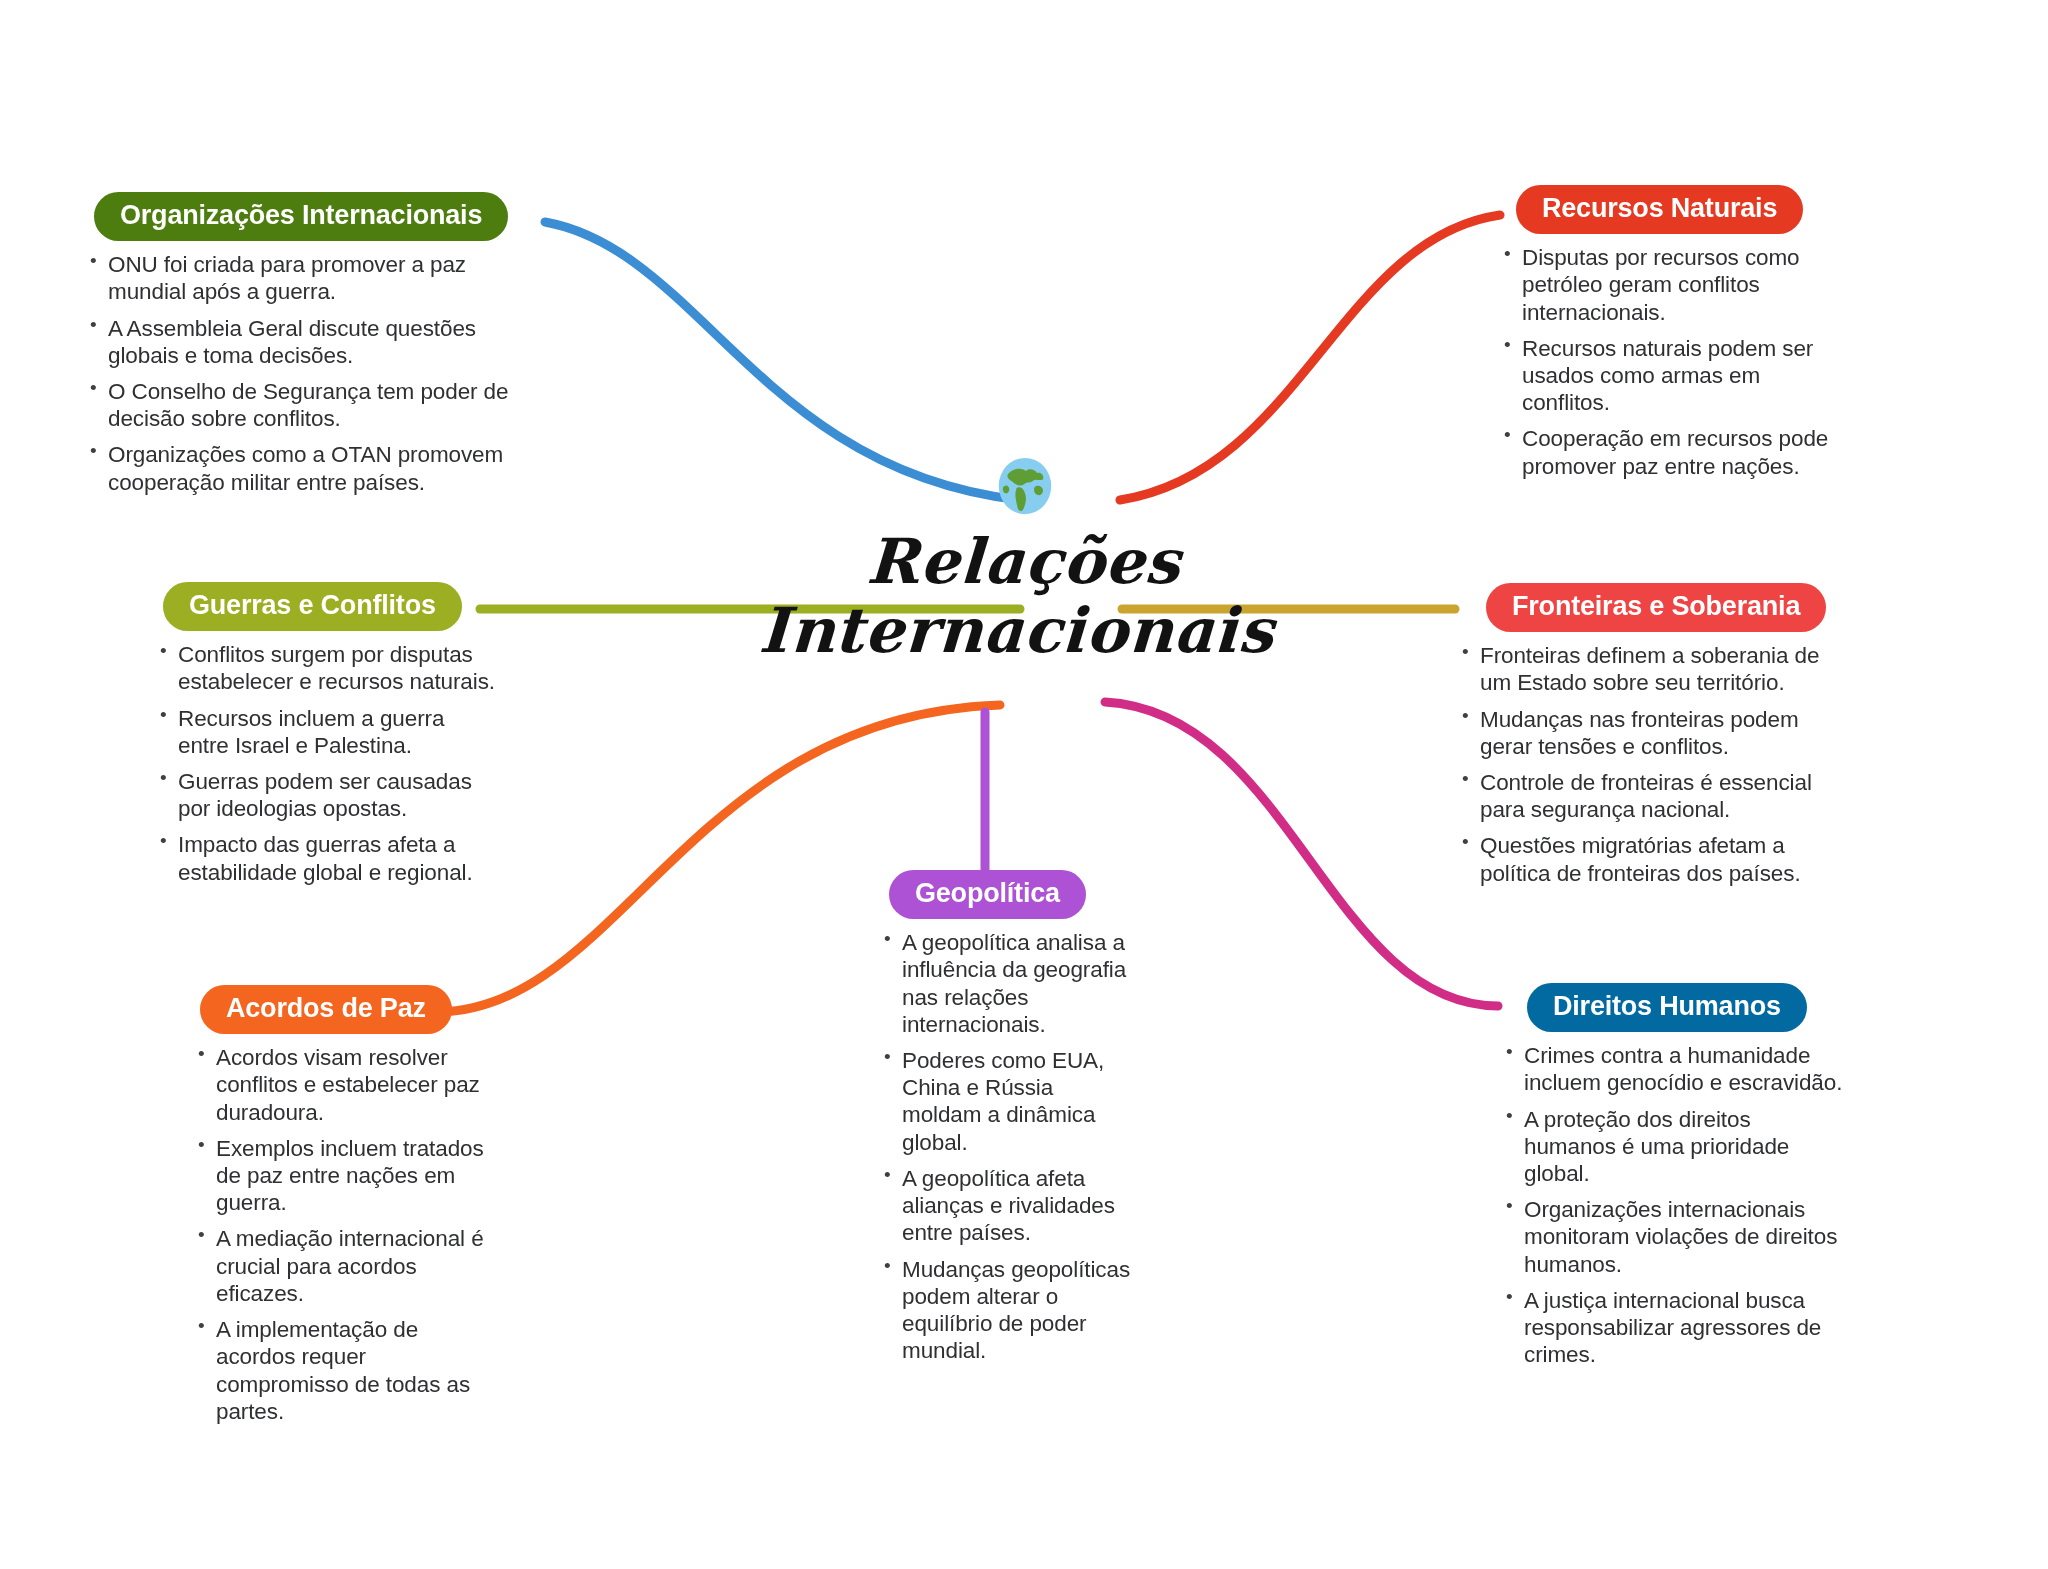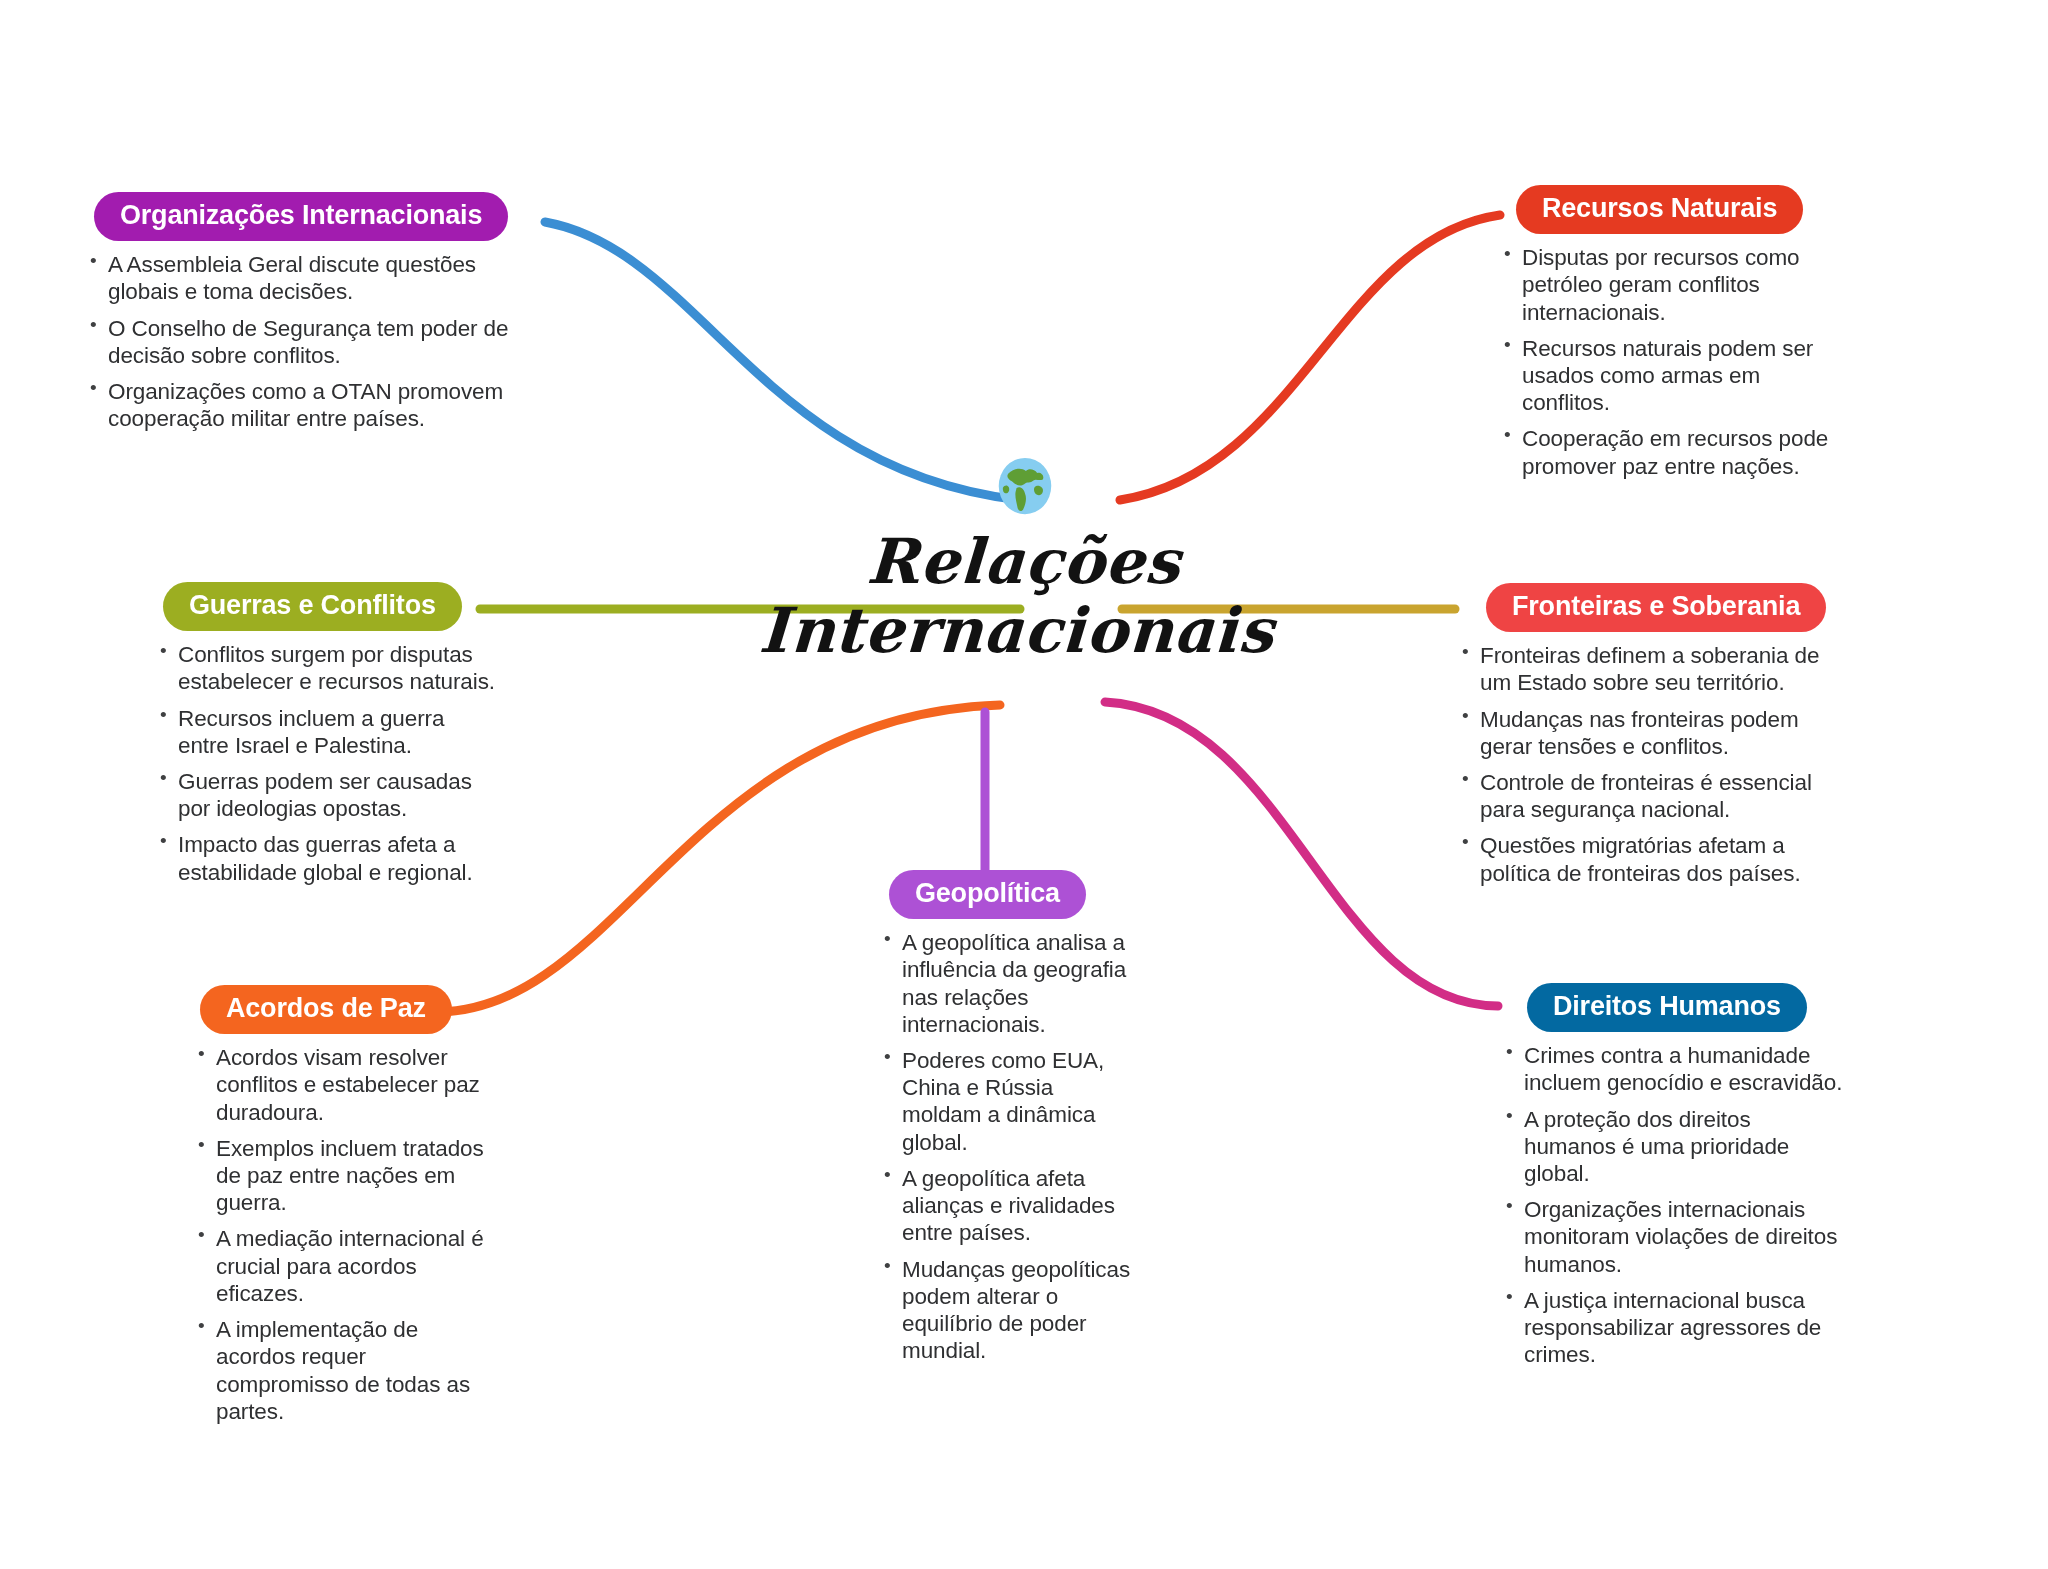--- a/index.html
+++ b/index.html
@@ -161,22 +161,23 @@
       <path d="M44 33 C48 32, 52 35, 51 39 C50 43, 46 44, 43 41 C41 38, 41 34, 44 33 Z" fill="#5f9e35"></path>
       <path d="M10 33 C13 31, 16 34, 15 38 C14 41, 11 42, 9 39 C8 36, 8 34, 10 33 Z" fill="#5f9e35"></path>
     </svg>
     <div id="center-title">
       <span class="line1">Relações</span>
       <span class="line2">Internacionais</span>
     </div>
   </div>
 
   <div class="branch b-orgint">
-    <div class="pill" style="background:#a21caf">Organizações Internacionais</div>
-    <ul class="bullets">
+    <div class="pill" style="background:#4d7c0f">Organizações Internacionais</div>
+    <ul class="bullets">
+      <li>ONU foi criada para promover a paz mundial após a guerra.</li>
       <li>A Assembleia Geral discute questões globais e toma decisões.</li>
       <li>O Conselho de Segurança tem poder de decisão sobre conflitos.</li>
       <li>Organizações como a OTAN promovem cooperação militar entre países.</li>
     </ul>
   </div>
 
   <div class="branch b-recursos">
     <div class="pill" style="background:#e53a21">Recursos Naturais</div>
     <ul class="bullets">
       <li>Disputas por recursos como petróleo geram conflitos internacionais.</li>

